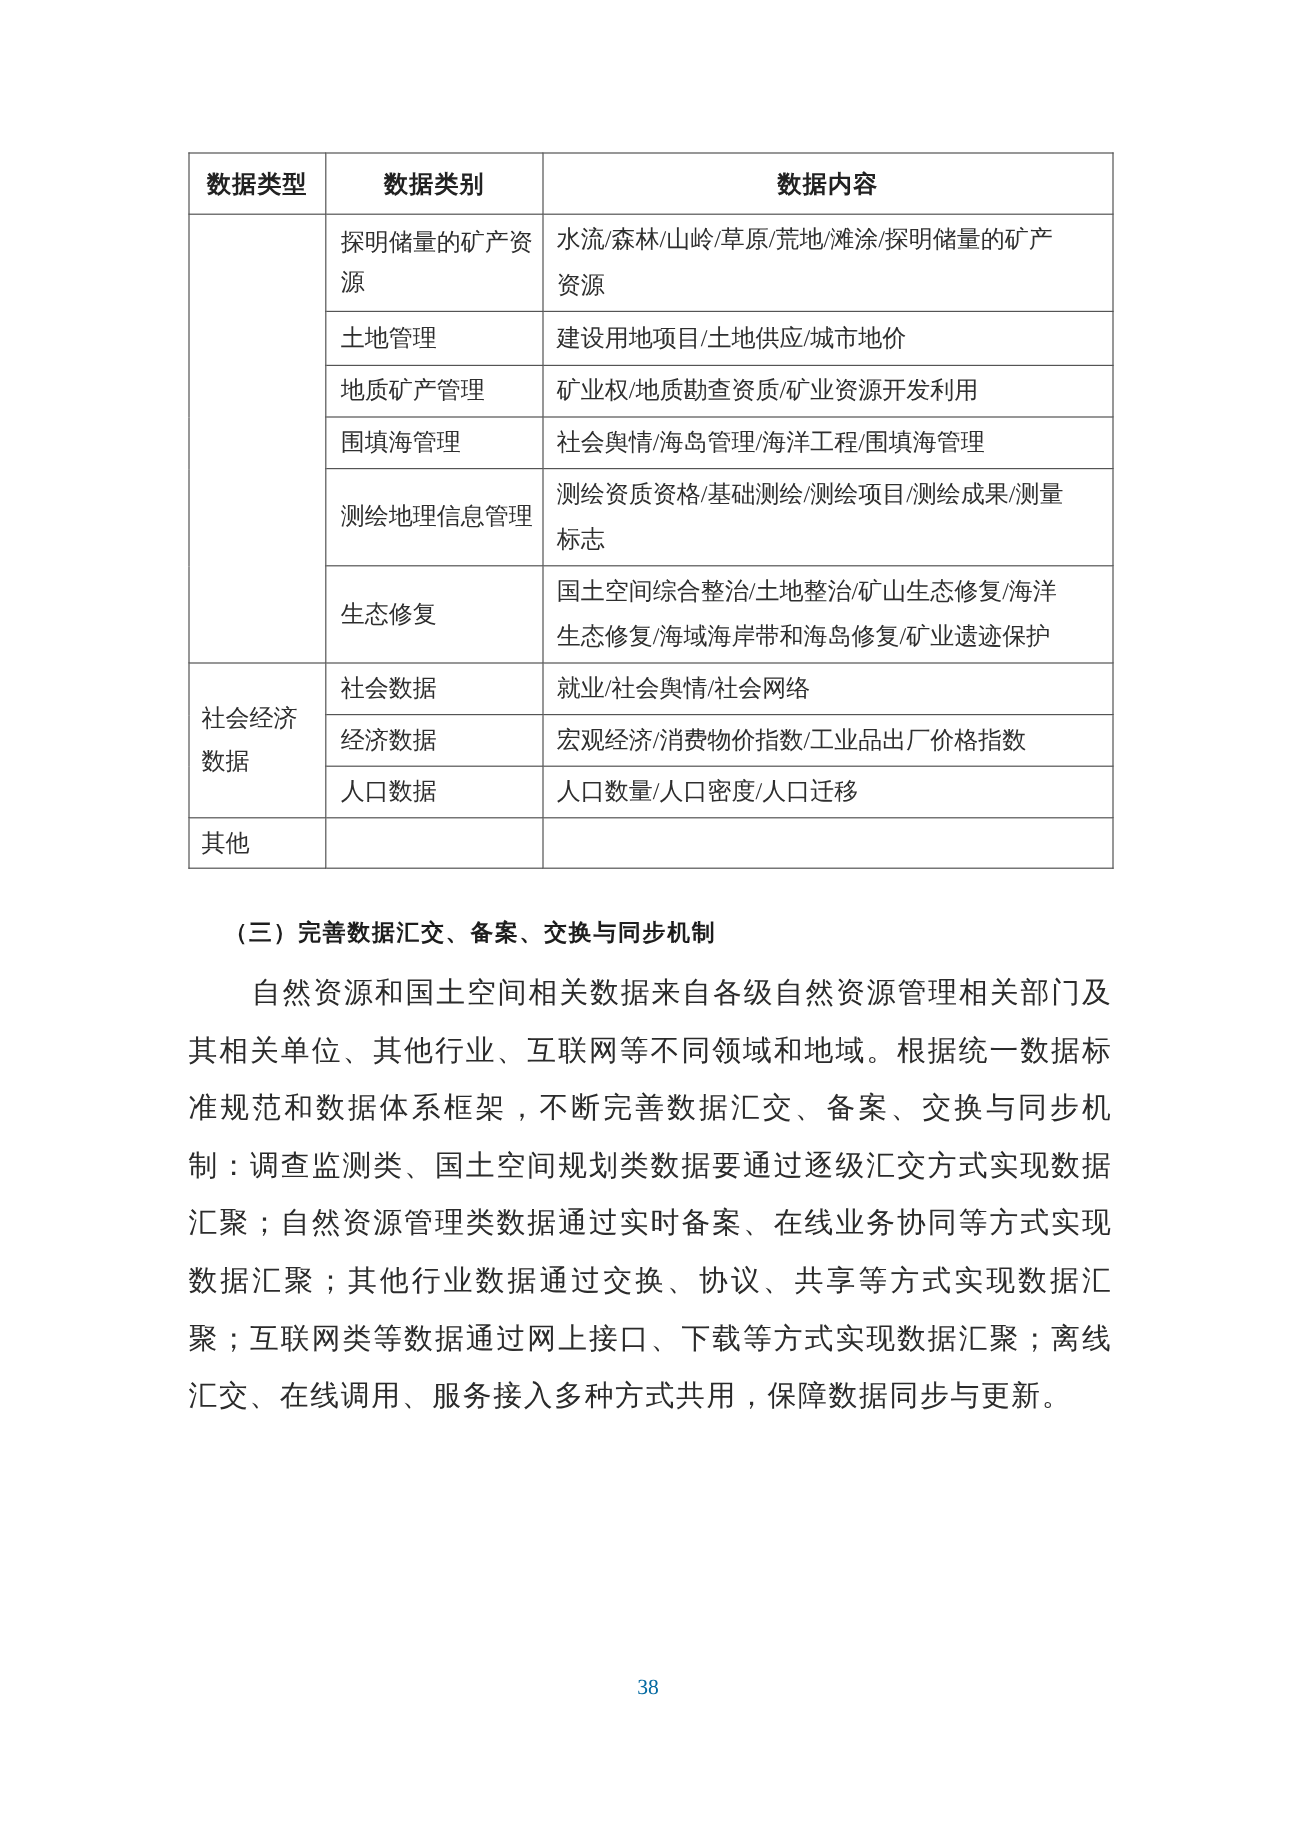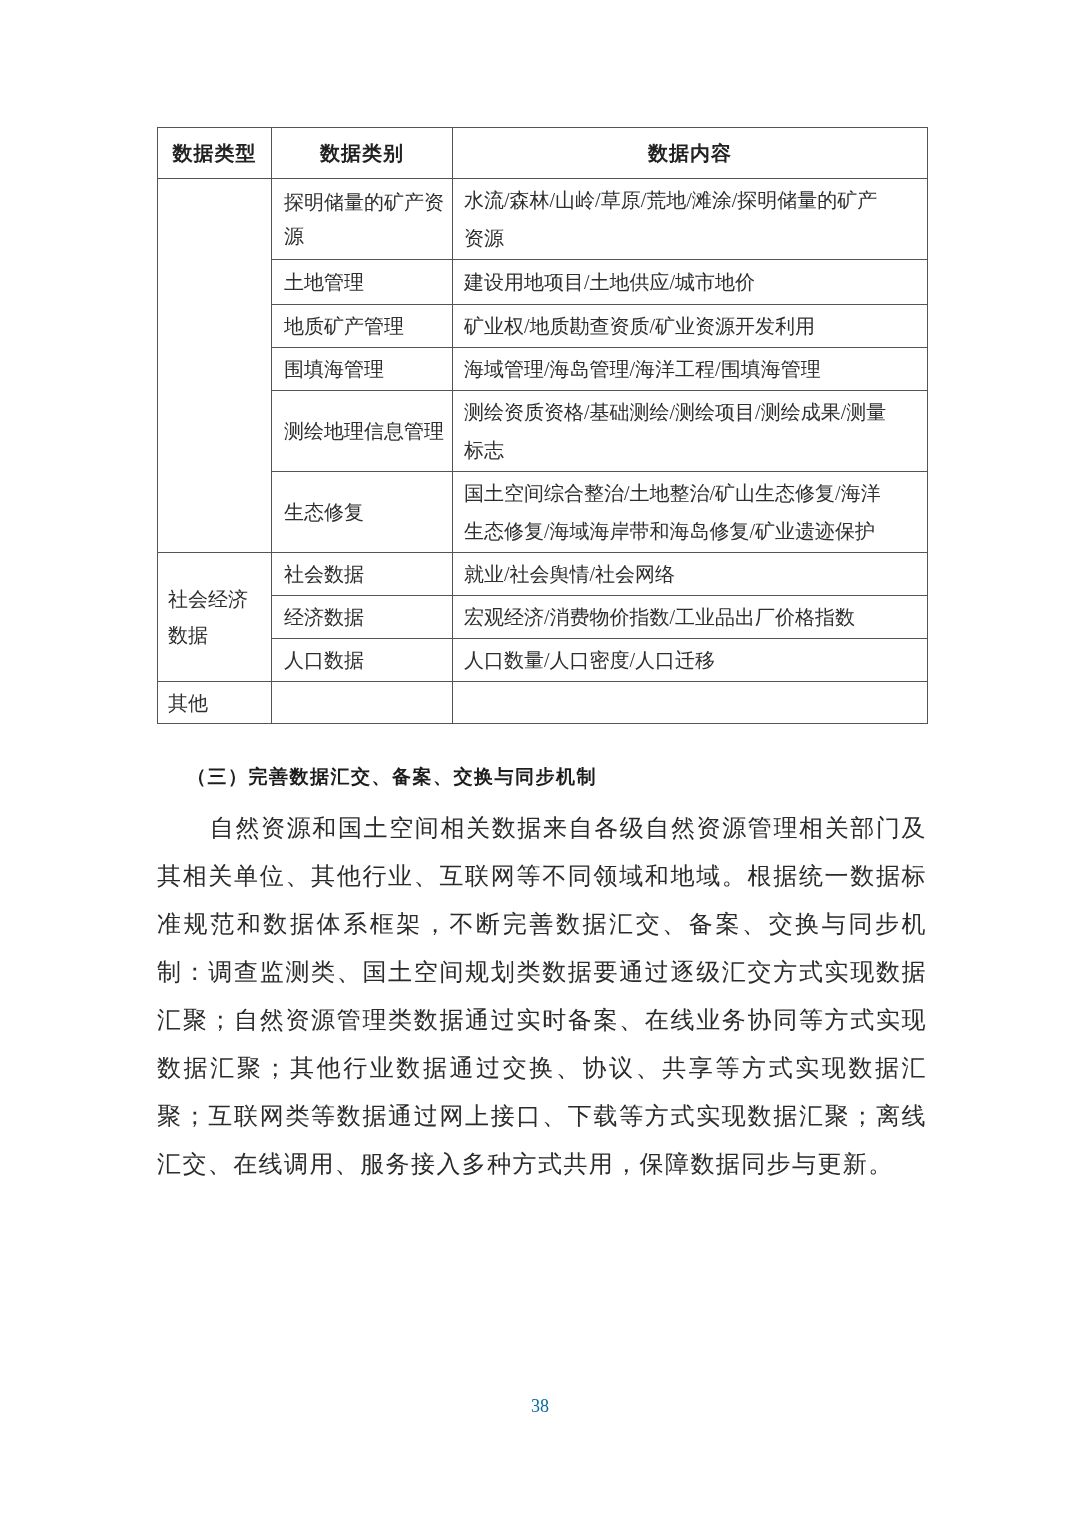--- a/index.html
+++ b/index.html
@@ -115,21 +115,21 @@
           <tr style="height: 45px;">
             <td class="category-cell">土地管理</td>
             <td class="content-cell">建设用地项目/土地供应/城市地价</td>
           </tr>
           <tr style="height: 40px;">
             <td class="category-cell">地质矿产管理</td>
             <td class="content-cell">矿业权/地质勘查资质/矿业资源开发利用</td>
           </tr>
           <tr style="height: 42px;">
             <td class="category-cell">围填海管理</td>
-            <td class="content-cell">海域管理/海岛管理/海洋工程/围填海管理</td>
+            <td class="content-cell">社会舆情/海岛管理/海洋工程/围填海管理</td>
           </tr>
           <tr style="height: 73px;">
             <td class="category-cell">测绘地理信息管理</td>
             <td class="content-cell">测绘资质资格/基础测绘/测绘项目/测绘成果/测量标志</td>
           </tr>
           <tr style="height: 72px;">
             <td class="category-cell">生态修复</td>
             <td class="content-cell">国土空间综合整治/土地整治/矿山生态修复/海洋生态修复/海域海岸带和海岛修复/矿业遗迹保护</td>
           </tr>
           <tr style="height: 43px;">

